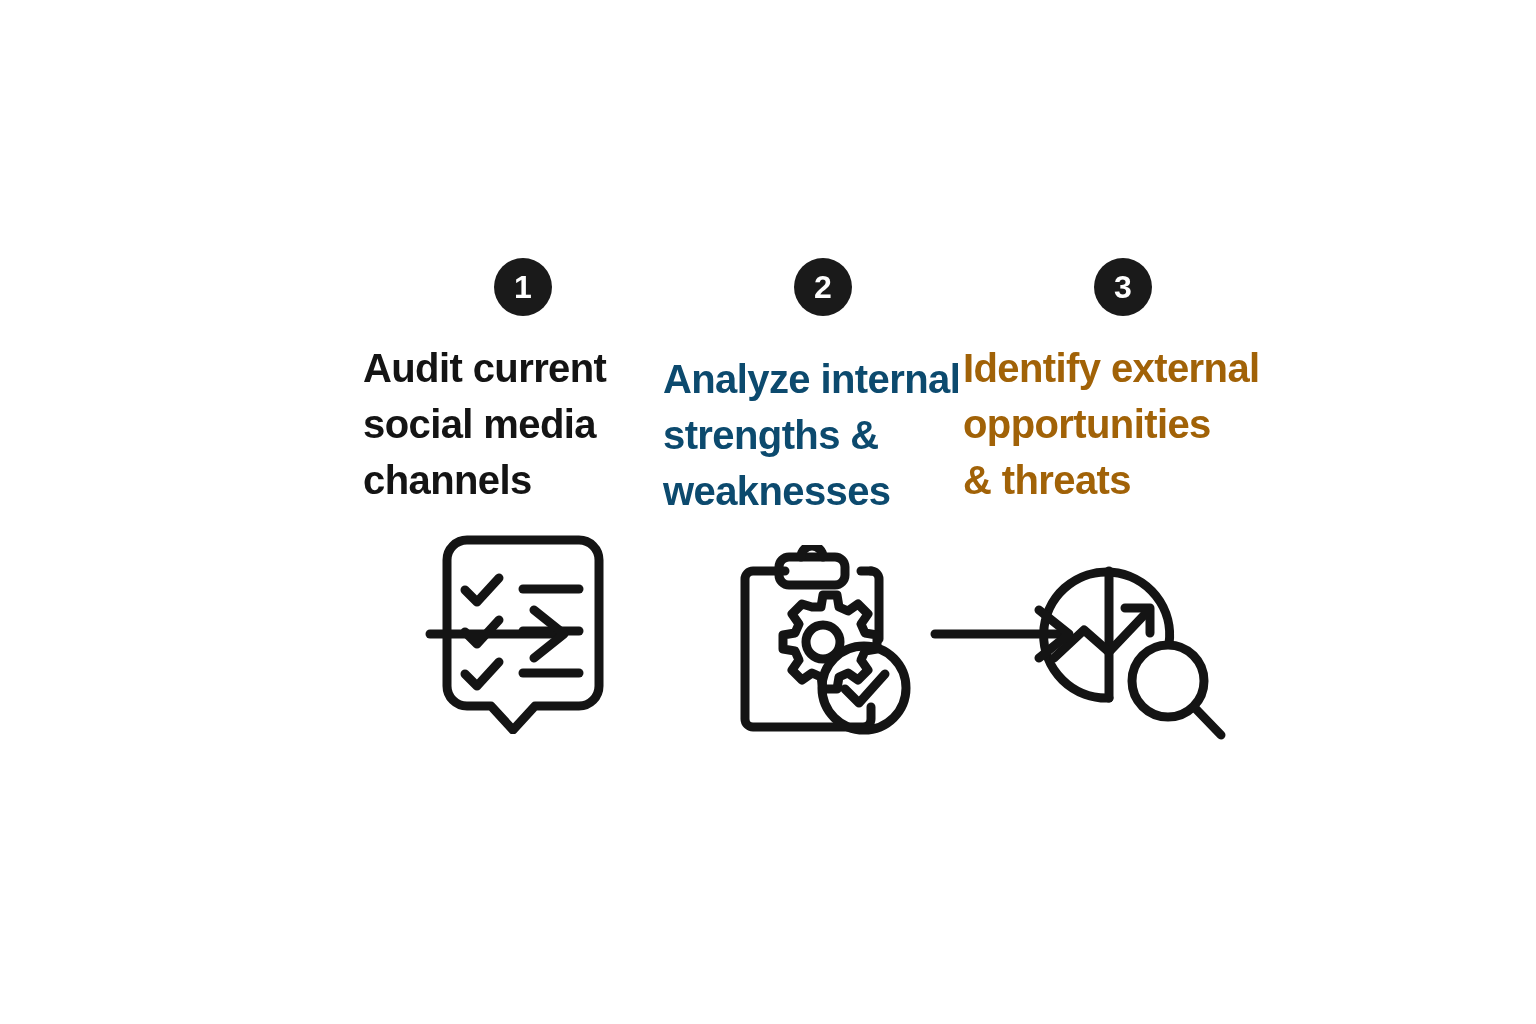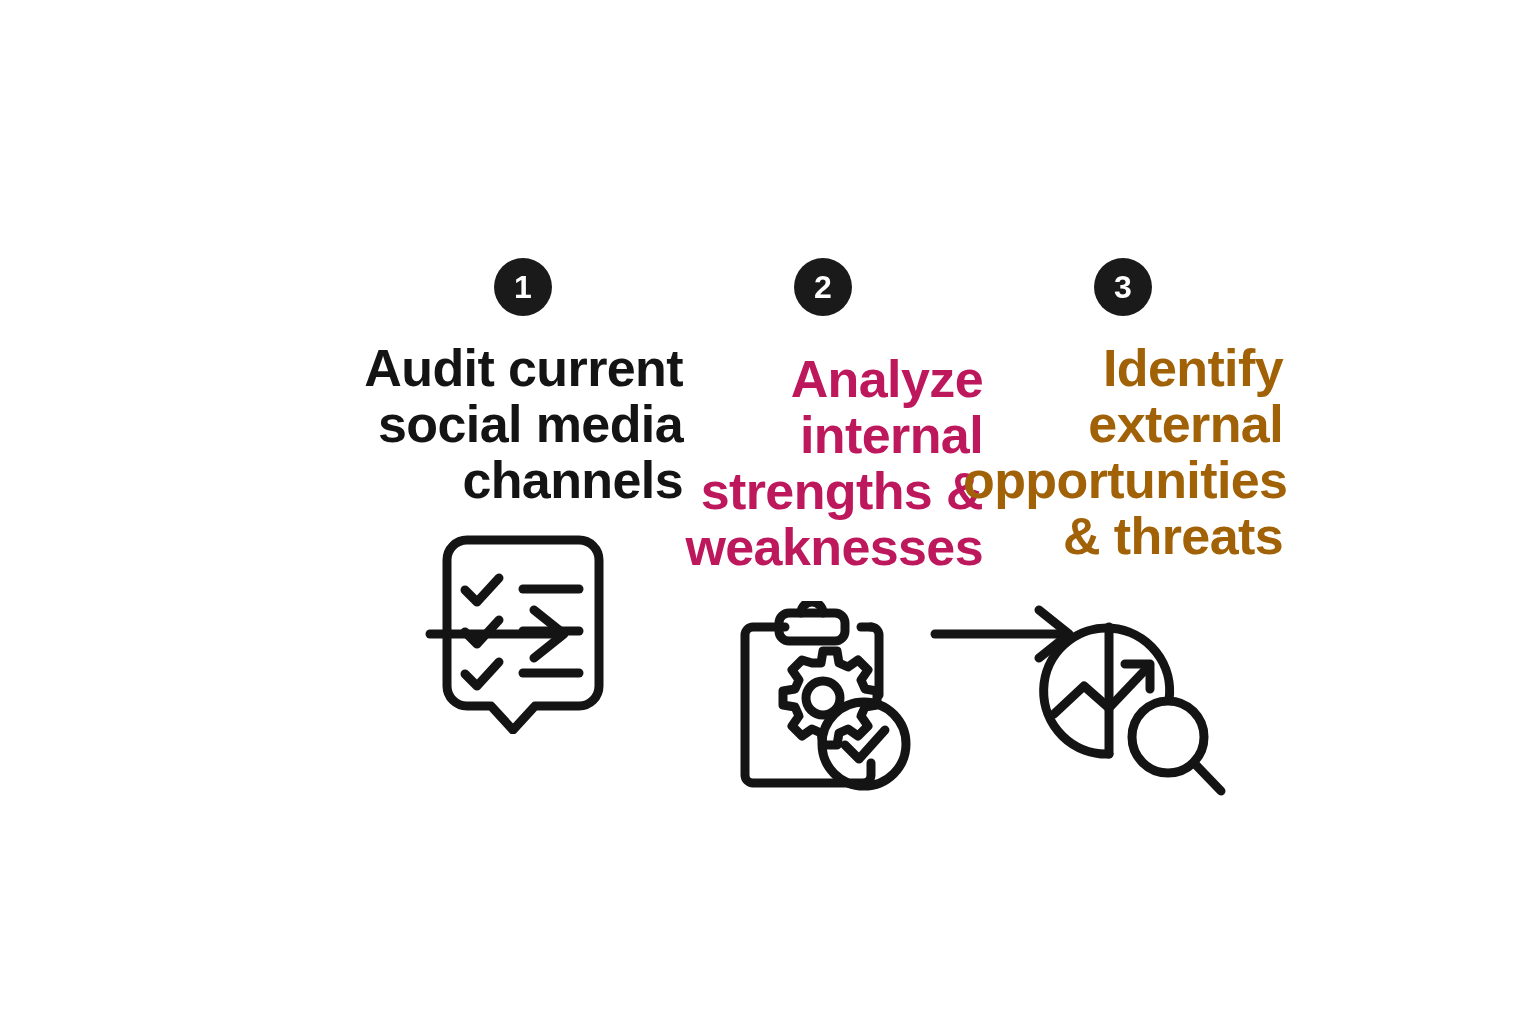--- a/index.html
+++ b/index.html
@@ -57,22 +57,22 @@
     font-size: 32px;
     font-weight: 700;
     line-height: 1;
     letter-spacing: 0px;
     flex: 0 0 auto;
   }
 
   .step-label {
     margin-top: 24px;
     width: 320px;
-    text-align: right;
-    font-size: 52px;
+    text-align: left;
+    font-size: 40px;
     line-height: 56px;
     font-weight: 700;
     letter-spacing: -0.6px;
     color: #141414;
     white-space: pre-line;
   }
 
   .step-icon {
     margin-top: 26px;
     width: 220px;
@@ -138,21 +138,21 @@
           <line x1="100" y1="97" x2="156" y2="97"></line>
 
           <polyline points="42,140 54,152 76,128"></polyline>
           <line x1="100" y1="139" x2="156" y2="139"></line>
         </svg>
       </div>
     </div>
 
     <div class="step step-2">
       <div class="badge" style="background: rgb(26, 26, 26); color: rgb(255, 255, 255);">2</div>
-      <div class="step-label" style="color: #be185d; margin-top: 35px;">Analyze internal
+      <div class="step-label" style="color: #0c4a6e; margin-top: 35px;">Analyze internal
 strengths &amp;
 weaknesses</div>
       <div class="step-icon">
         <svg width="205" height="205" viewBox="0 0 205 205" fill="none" stroke="#141414" stroke-width="9" stroke-linecap="round" stroke-linejoin="round">
 
           <path d="M64 26 h-32 a8 8 0 0 0 -8 8 v140 a8 8 0 0 0 8 8 h110 a8 8 0 0 0 8 -8 v-12"></path>
           <path d="M150 26 h-10"></path>
           <path d="M150 26 a8 8 0 0 1 8 8 v60"></path>
 
           <rect x="58" y="12" width="66" height="28" rx="10"></rect>

